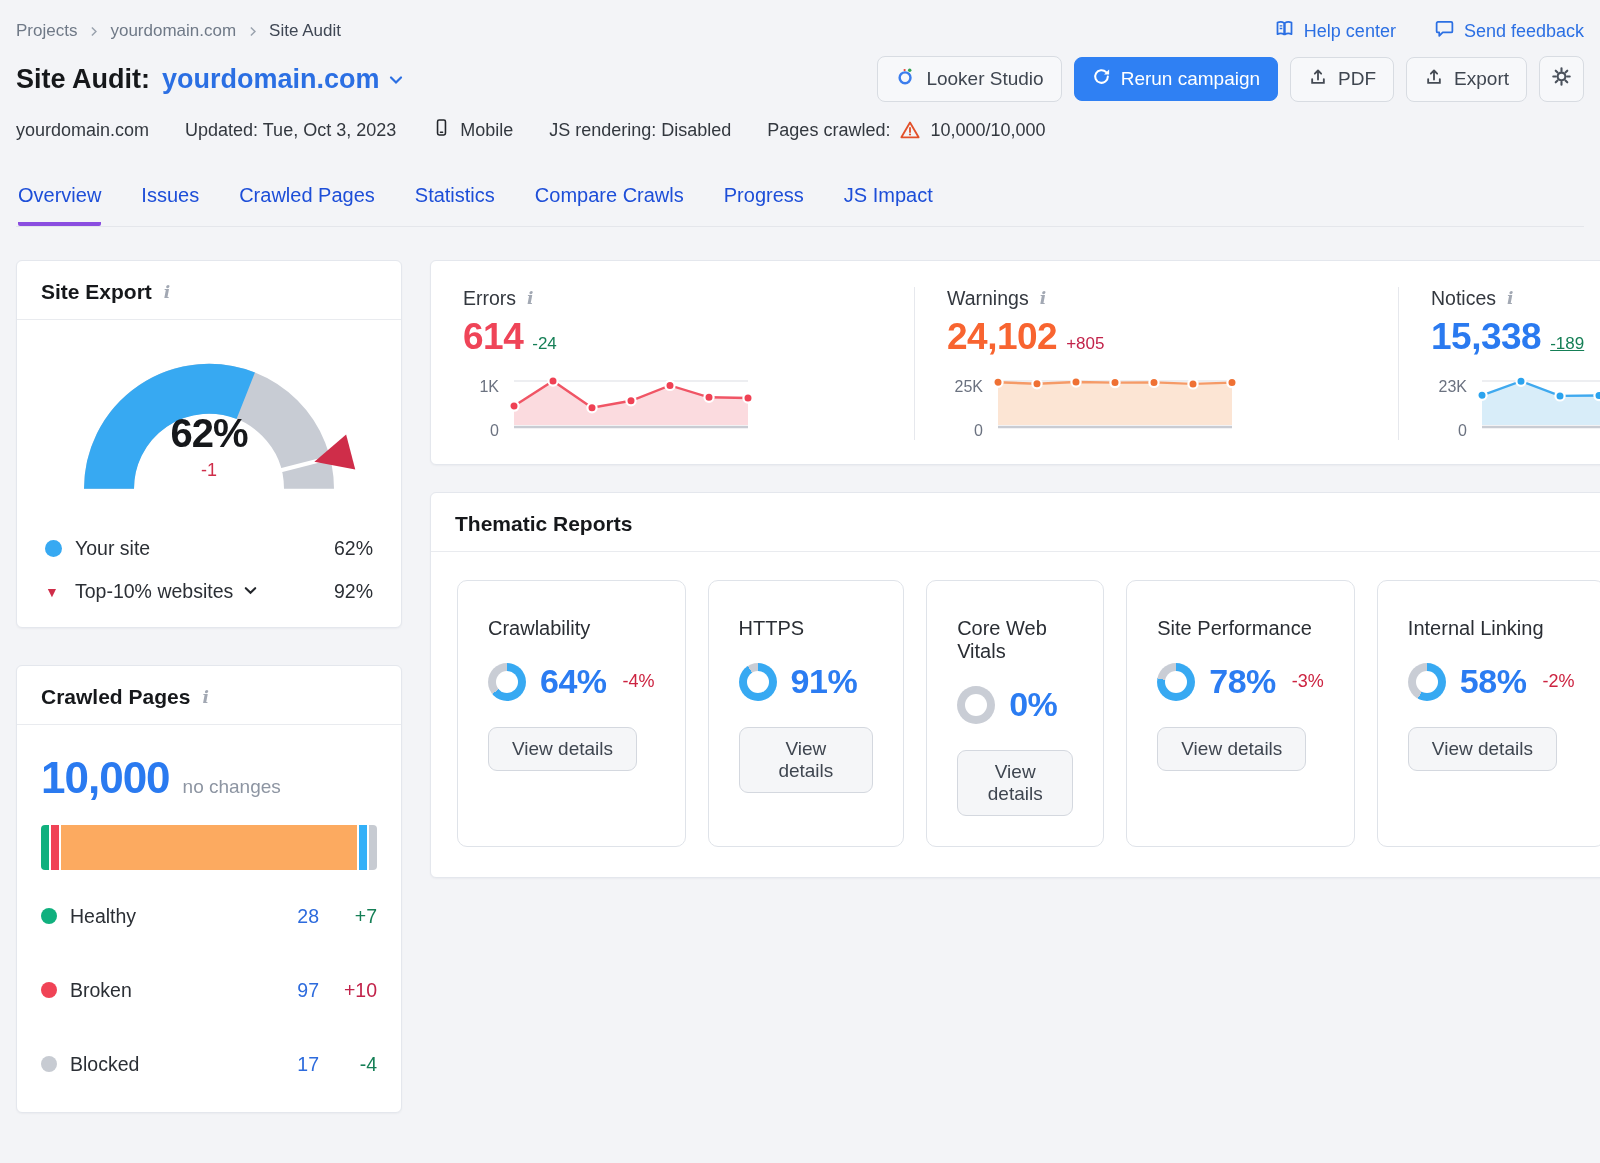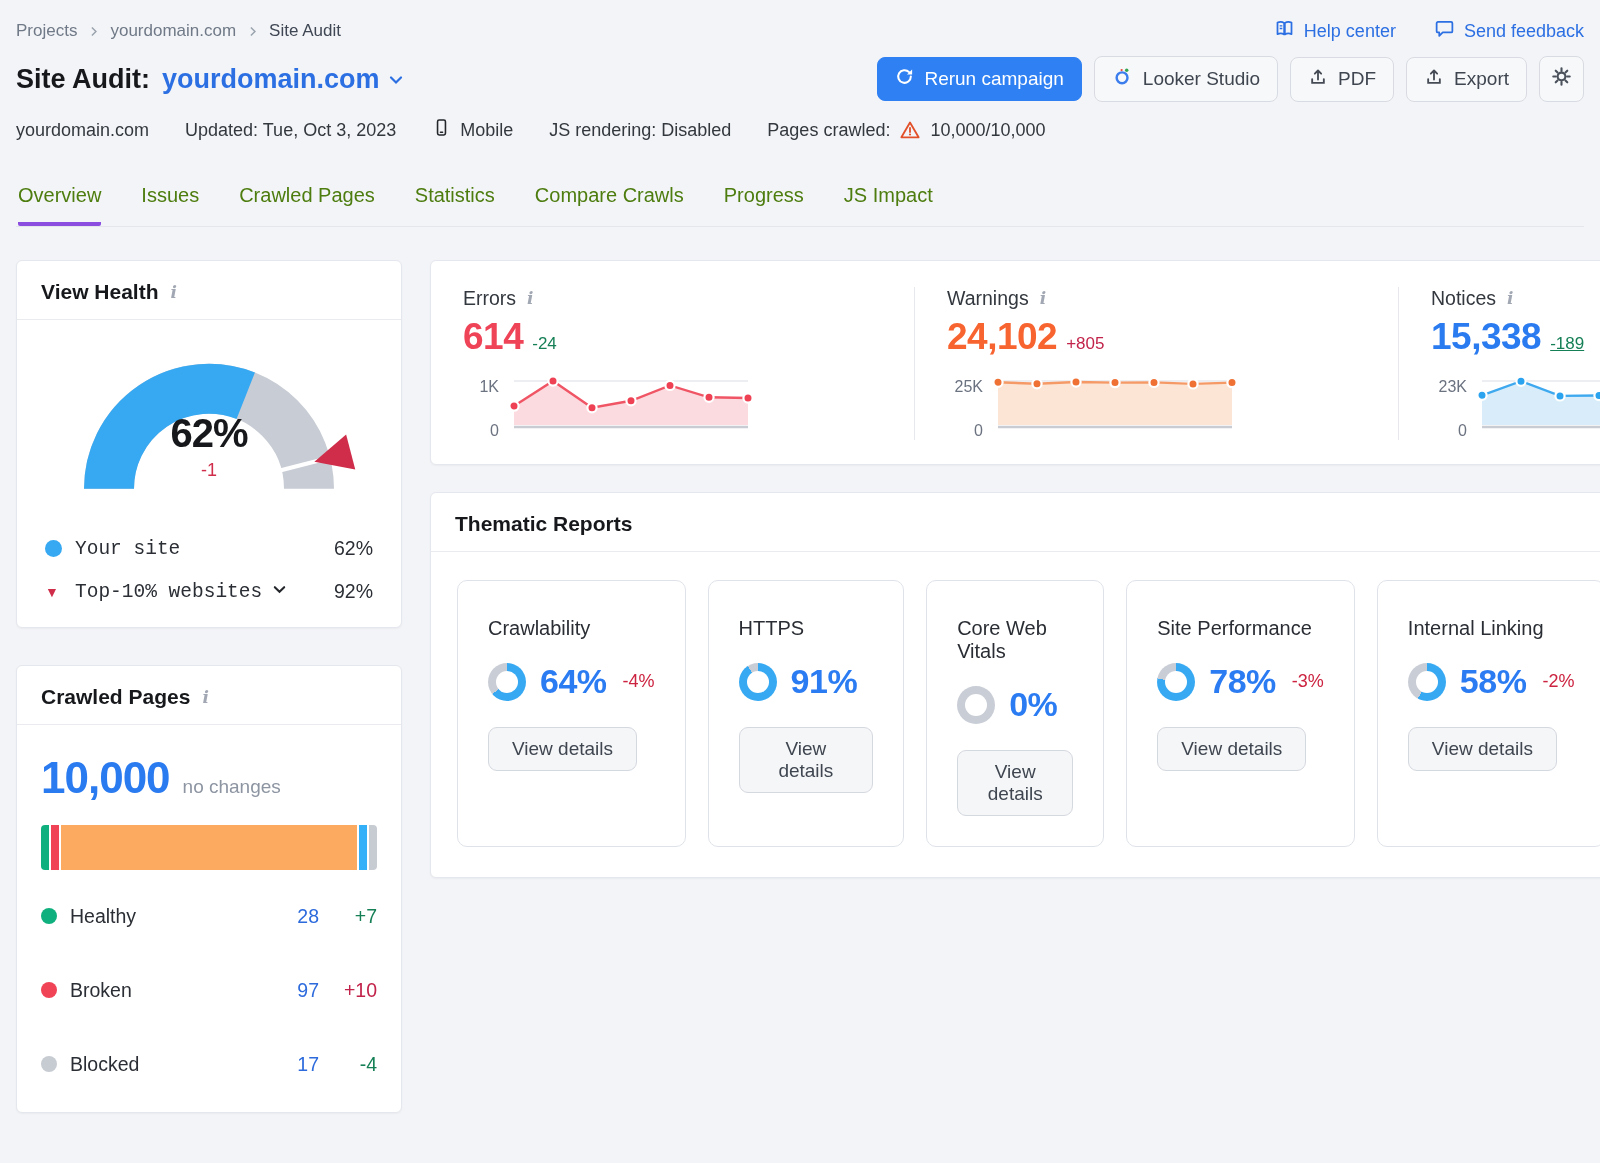--- a/index.html
+++ b/index.html
@@ -28,21 +28,21 @@
   .btn-primary { background:#2f80f3; color:#fff; border-color:#2f80f3; }
   .btn-light { background:#f7f8fa; color:#3f4650; border-color:#d8dce2; }
   .btn-square { padding:9px 11px; }
 
   
   .metabar { display:flex; align-items:center; gap:36px; margin-top:16px; font-size:18px; color:#33383f; }
   .meta-item { display:flex; align-items:center; gap:9px; }
 
   
   .tabs { display:flex; gap:40px; margin-top:36px; border-bottom:1px solid #e4e6eb; padding:0 2px; }
-  .tab { font-size:20px; color:#4d7c0f; padding:6px 0 15px; cursor:pointer; border-bottom:4px solid transparent; }
+  .tab { font-size:20px; color:#1d4ed8; padding:6px 0 15px; cursor:pointer; border-bottom:4px solid transparent; }
   .tab.active { border-bottom-color:#8a4de0; border-radius:2px; }
 
   
   .main { display:flex; gap:28px; margin-top:33px; align-items:flex-start; }
   .left-col { width:386px; flex:none; display:flex; flex-direction:column; gap:37px; }
   .right-col { flex:1; display:flex; flex-direction:column; gap:27px; }
   .card { background:#fff; border:1px solid #e4e7ed; border-radius:6px; box-shadow:0 1px 2px rgba(20,30,50,.04); }
   .card-header { display:flex; align-items:center; gap:10px; padding:19px 24px 15px; border-bottom:1px solid #e9ebef; font-size:21px; font-weight:bold; color:#16181b; }
   .info { font-family:"DejaVu Serif", serif; font-style:italic; font-weight:bold; color:#a2a8b3; font-size:17px; cursor:pointer; line-height:1; padding:0 2px; }
 
@@ -51,21 +51,21 @@
   .gauge-wrap { position:relative; width:300px; margin:6px auto 0; height:155px; }
   .gauge-wrap svg { display:block; }
   .gauge-center { position:absolute; left:0; right:0; top:55px; text-align:center; }
   .gauge-score { font-size:40px; font-weight:bold; color:#16181b; letter-spacing:-1px; }
   .gauge-delta { font-size:18px; color:#cf2d49; margin-top:4px; }
   .sh-legend { margin-top:26px; display:flex; flex-direction:column; gap:20px; padding:0 4px; }
   .sh-row { display:flex; align-items:center; font-size:19.5px; color:#2b2f35; }
   .sh-marker-box { width:30px; display:flex; }
   .sh-dot { width:17px; height:17px; border-radius:50%; }
   .sh-tri { font-size:14px; line-height:1; }
-  .sh-label { flex:1; display:flex; align-items:flex-start; gap:10px;font-family:Liberation Mono, monospace; }
+  .sh-label { flex:1; display:flex; align-items:flex-start; gap:10px; }
   .sh-value { width:60px; text-align:right; color:#2b2f35; }
 
   
   .cp-body { padding:28px 24px 26px; }
   .cp-total-row { display:flex; align-items:baseline; gap:13px; }
   .cp-total { font-size:44px; font-weight:bold; color:#2a7af0; letter-spacing:-1px; }
   .cp-note { font-size:19px; color:#8d95a2; }
   .cp-bar { display:flex; height:45px; margin-top:22px; border-radius:4px; overflow:hidden; gap:2px; background:#fff; }
   .cp-seg { height:100%; }
   .cp-legend { margin-top:24px; display:flex; flex-direction:column;gap:30px; }
@@ -142,34 +142,34 @@
     <div class="title">
       <span>Site Audit:</span>
       <span class="domain-picker">
         <span>yourdomain.com</span>
         <span><svg width="16" height="16" viewBox="0 0 16 16">
               <path d="M3 5.5l5 5 5-5" fill="none" stroke="#2b6fe3" stroke-width="2.2" stroke-linecap="round"></path>
             </svg></span>
       </span>
     </div>
     <div class="actions">
-      <button class="btn btn-primary">
-        <span><svg width="19" height="19" viewBox="0 0 24 24">
-              <path d="M20 12a8 8 0 1 1-2.2-5.5" fill="none" stroke="#fff" stroke-width="2.6" stroke-linecap="round"></path>
-              <polygon points="21.6,3.2 21.6,9.6 15.2,9.6" fill="#fff"></polygon>
-            </svg></span>
-        <span>Rerun campaign</span>
-      </button>
       <button class="btn btn-light">
         <span><svg width="21" height="21" viewBox="0 0 24 24">
               <circle cx="11.5" cy="13.5" r="6.2" fill="none" stroke="#3b7ded" stroke-width="2.8"></circle>
               <circle cx="16.8" cy="4.8" r="2" fill="#34a353"></circle>
               <circle cx="11" cy="4.6" r="1.3" fill="#ea4335"></circle>
             </svg></span>
         <span>Looker Studio</span>
+      </button>
+      <button class="btn btn-primary">
+        <span><svg width="19" height="19" viewBox="0 0 24 24">
+              <path d="M20 12a8 8 0 1 1-2.2-5.5" fill="none" stroke="#fff" stroke-width="2.6" stroke-linecap="round"></path>
+              <polygon points="21.6,3.2 21.6,9.6 15.2,9.6" fill="#fff"></polygon>
+            </svg></span>
+        <span>Rerun campaign</span>
       </button>
       <button class="btn btn-light">
         <span><svg width="20" height="20" viewBox="0 0 24 24">
               <path d="M12 15V4.8M8.2 8l3.8-3.8L15.8 8" fill="none" stroke="#454b54" stroke-width="2.2" stroke-linecap="round" stroke-linejoin="round"></path>
               <path d="M5 14.5V19h14v-4.5" fill="none" stroke="#454b54" stroke-width="2.2" stroke-linecap="round"></path>
             </svg></span>
         <span>PDF</span>
       </button>
       <button class="btn btn-light">
         <span><svg width="20" height="20" viewBox="0 0 24 24">
@@ -222,21 +222,21 @@
     <span class="tab">Progress</span>
     <span class="tab">JS Impact</span>
   </nav>
 
   <div class="main">
 
     <div class="left-col">
 
       <section class="card">
         <div class="card-header">
-          <span>View Health</span>
+          <span>Site Export</span>
           <span class="info">i</span>
         </div>
         <div class="sh-body">
           <div class="gauge-wrap">
             <div>
                 <svg width="300" height="153" viewBox="0 0 240 122">
     <path d="M 40.0 106.0 A 80 80 0 0 1 200.0 106.0" stroke="#c8ccd4" stroke-width="40" fill="none"></path>
     <path d="M 40.0 106.0 A 80 80 0 0 1 149.4 31.6" stroke="#37a9f2" stroke-width="40" fill="none"></path>
     <line x1="175.2" y1="91.8" x2="219.8" y2="80.4" stroke="#fff" stroke-width="3.5"></line>
     <polygon points="204.3,84.4 229.7,62.6 237.0,90.5" fill="#cf2d49"></polygon>

